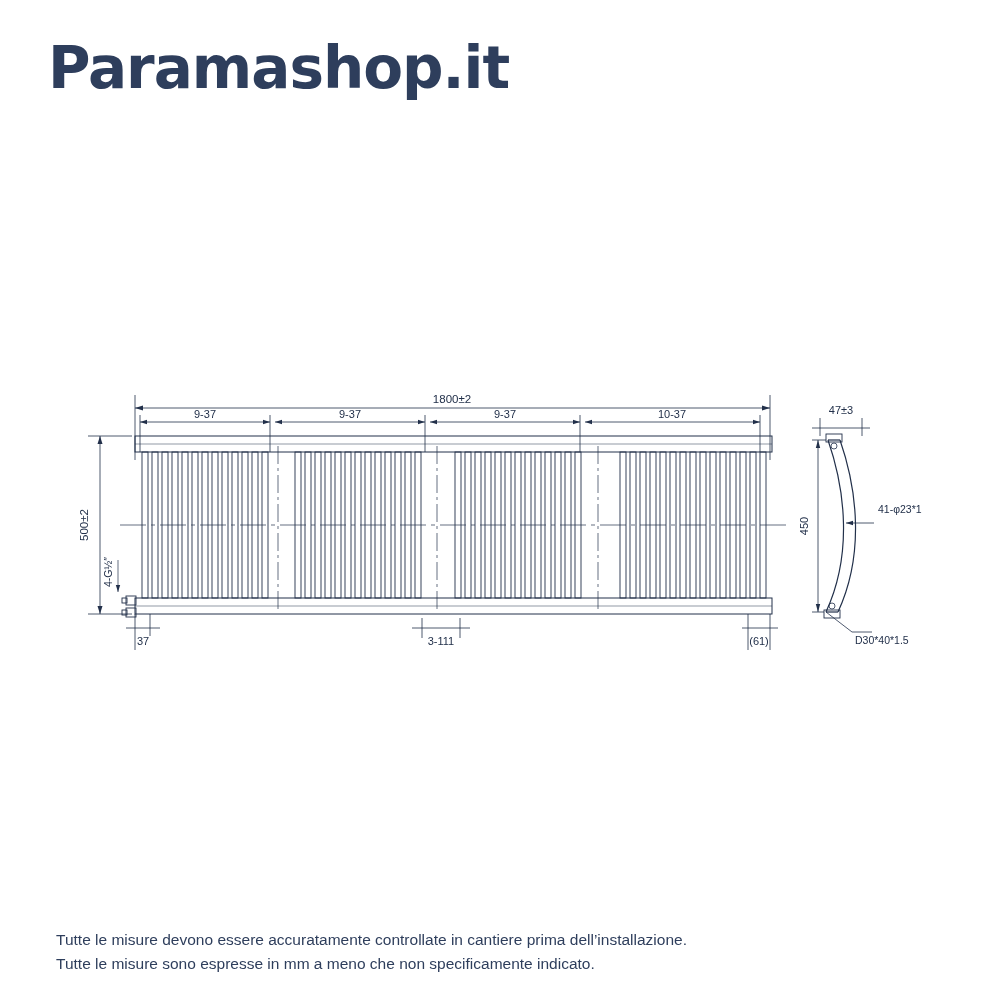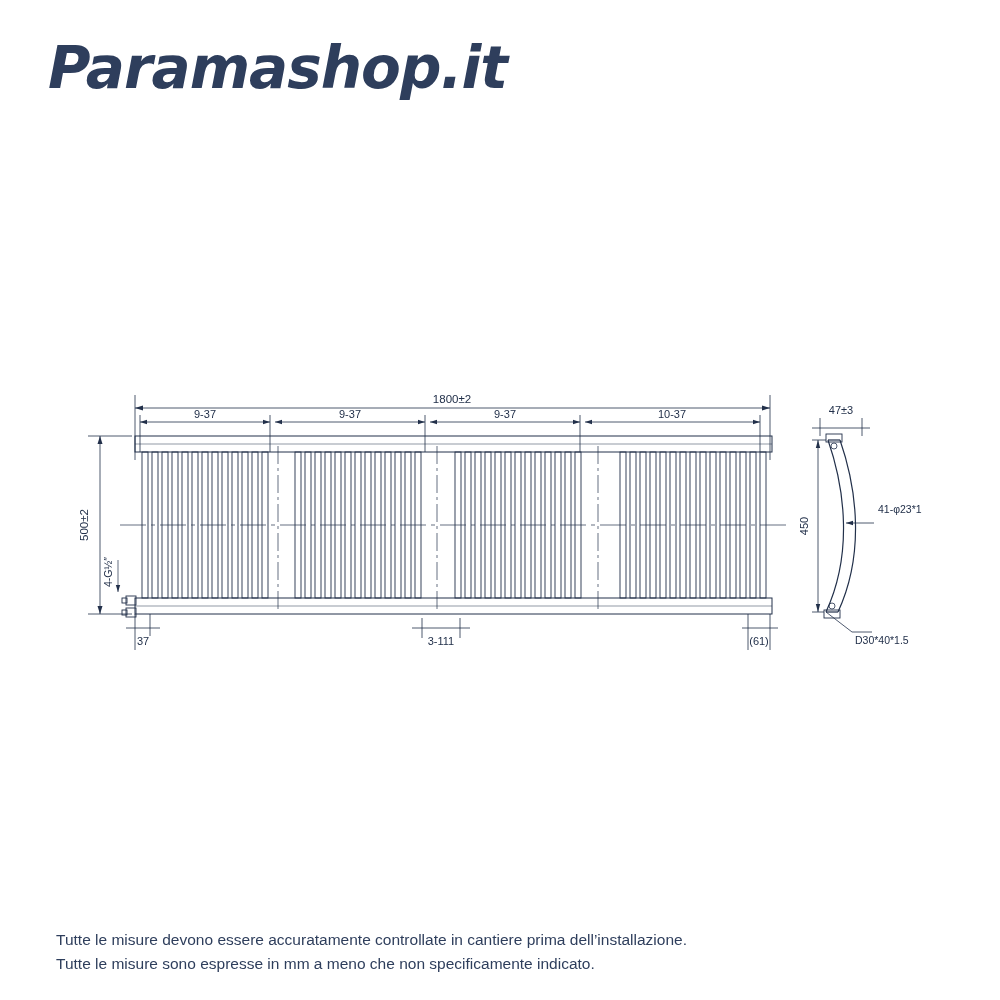--- a/index.html
+++ b/index.html
@@ -17,21 +17,20 @@
   }
   .brand {
     position: absolute;
     left: 48px;
     top: 34px;
     font-size: 58px;
     font-weight: bold;
     letter-spacing: -1px;
     color: #2e3e5c;
     font-family: "DejaVu Sans", sans-serif;
-    font-style: italic;
   }
   .drawing {
     position: absolute;
     left: 0;
     top: 360px;
     width: 1000px;
     height: 320px;
     text-align: right;
   }
   .notes {

